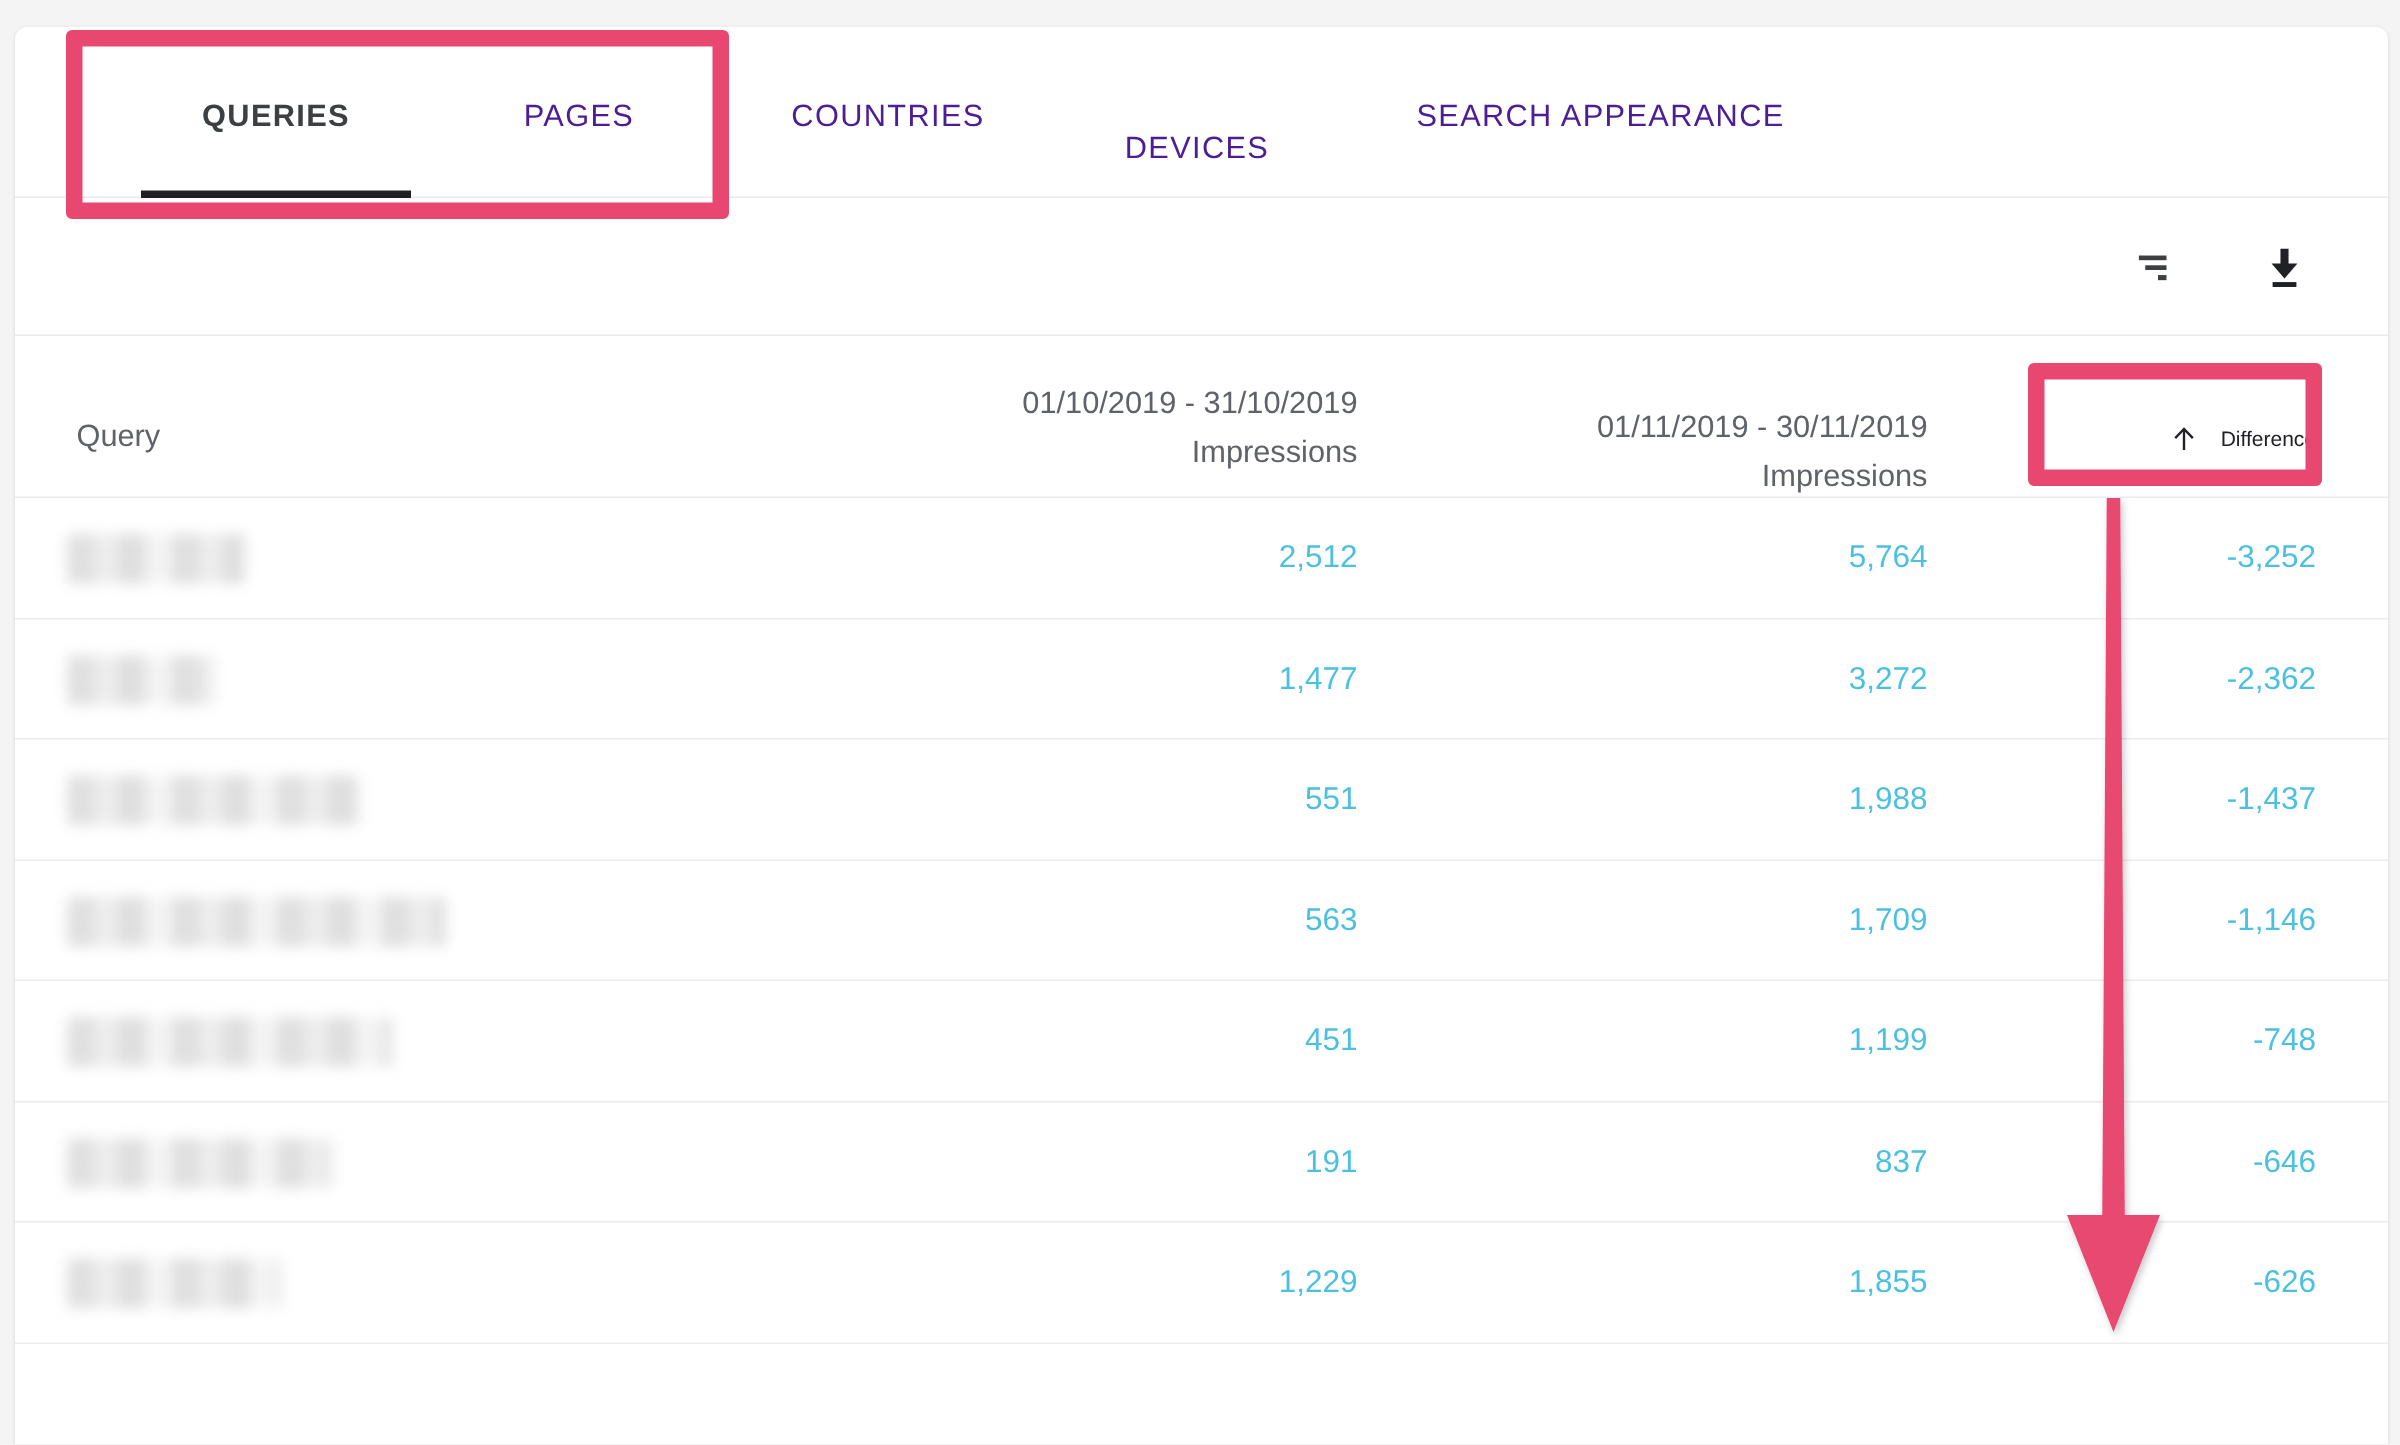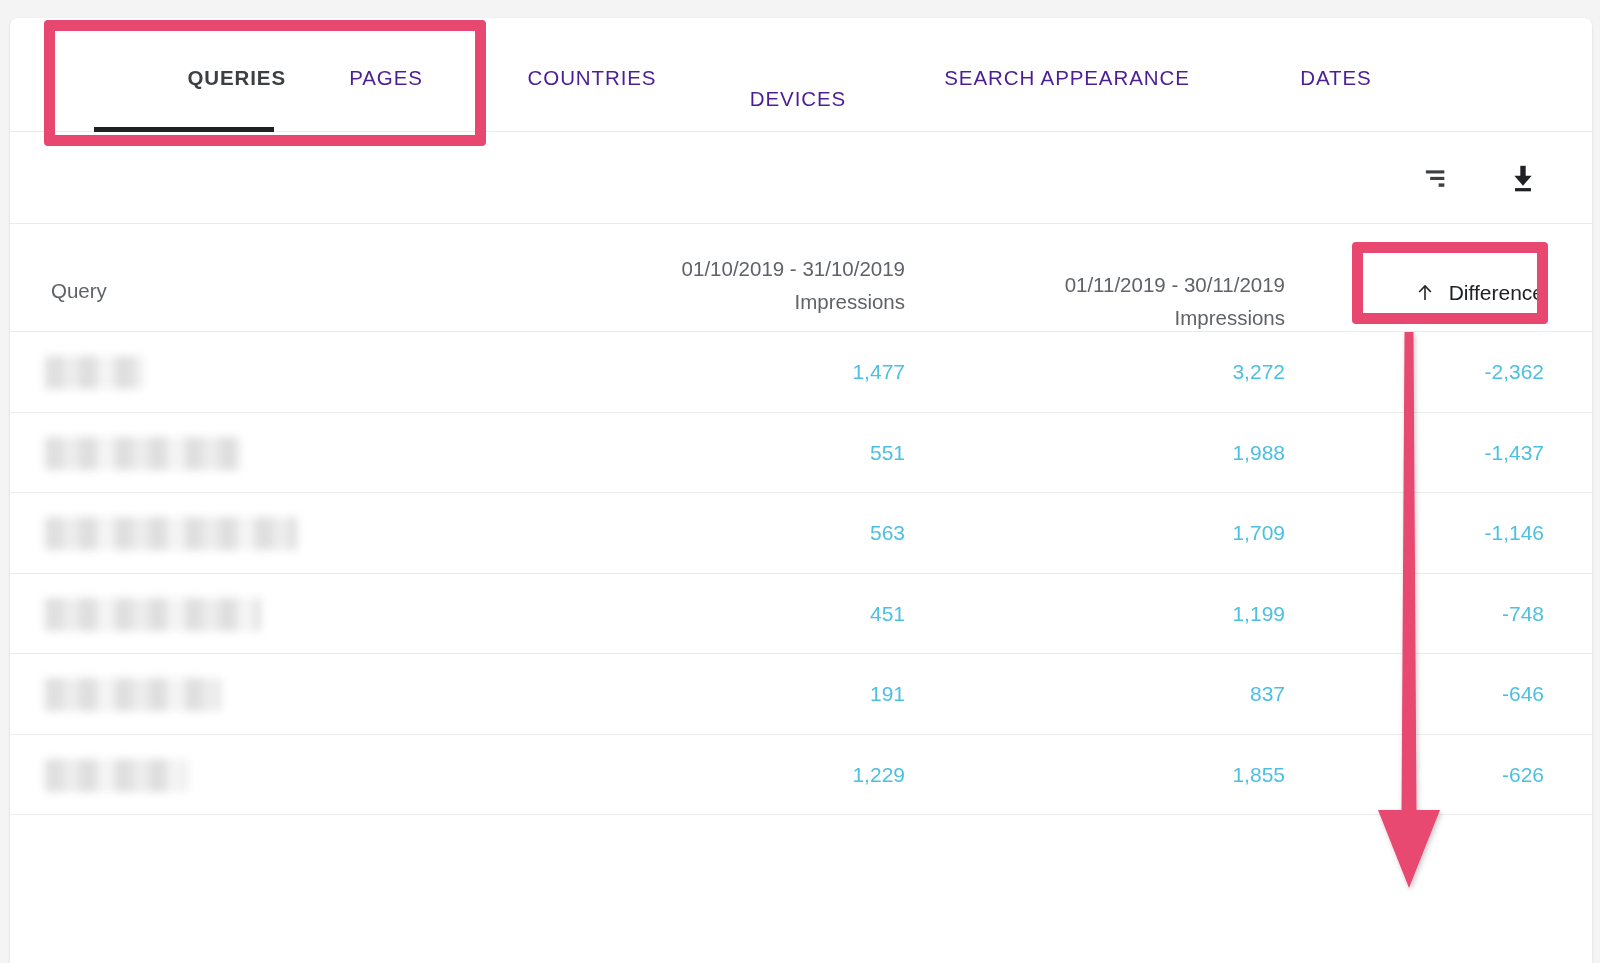--- a/index.html
+++ b/index.html
@@ -71,21 +71,21 @@
     position: absolute;
     left: 12px;
     right: 12px;
     bottom: 0;
     height: 5px;
     background: #202124;
     display: none;
   }
   .tab.active .underline { display: block; }
 
-  .tab-queries   { width: 204px; justify-content: flex-end; }
+  .tab-queries   { width: 204px; }
   .tab-pages     { width: 200px; }
   .tab-countries { width: 212px; }
   .tab-devices   { width: 200px; align-items: center; }
   .tab-search    { width: 338px; }
   .tab-dates     { width: 200px; }
 
   
   .toolbar {
     position: absolute;
     left: 0;
@@ -140,21 +140,21 @@
   .th-p1 { right: 687px; top: 28px; margin-left: 40px; }
   .th-p2 { right: 307px; top: 28px; margin-top: 16px; }
   .th-diff {
     right: 48px;
     top: 52px;
     display: flex;
     align-items: center;
     gap: 14px;
     color: #202124;
     cursor: pointer;
-    font-size: 21px;
+    font-size: 14px;
   }
   .th-sub { display: block; }
 
   .sort-arrow {
     display: inline-block;
     width: 20px;
     height: 22px;
   }
 
   .rows {
@@ -251,24 +251,20 @@
 
         </div>
         <div class="tab tab-devices">
           <span>DEVICES</span>
 
         </div>
         <div class="tab tab-search">
           <span>SEARCH APPEARANCE</span>
 
         </div>
-        <div class="tab tab-dates">
-          <span>DATES</span>
-
-        </div>
       </div>
     </div>
 
     <div class="toolbar">
       <div class="toolbar-icons">
         <div class="icon-btn">
           <svg width="34" height="34" viewBox="0 0 24 24">
             <rect x="7" y="6.6" width="13" height="2.2" fill="#3c4043"></rect>
             <rect x="10" y="11.2" width="10" height="2.2" fill="#3c4043"></rect>
             <rect x="16" y="15.8" width="4" height="2.4" fill="#3c4043"></rect>
@@ -301,20 +297,26 @@
         <svg class="sort-arrow" viewBox="0 0 24 24">
           <path d="M12 3.6 L12 20.4" stroke="#202124" stroke-width="1.9" fill="none"></path>
           <path d="M5.6 10.2 L12 3.6 L18.4 10.2" stroke="#202124" stroke-width="1.9" fill="none" stroke-linecap="square"></path>
         </svg>
         <span>Difference</span>
       </div>
     </div>
 
     <div class="rows">
 
+      <div class="row">
+        <div class="redact" style="width:118px"></div>
+        <div class="cell-num c-p1">2,512</div>
+        <div class="cell-num c-p2">5,764</div>
+        <div class="cell-num c-diff">-3,252</div>
+      </div>
 
       <div class="row">
         <div class="redact" style="width:98px"></div>
         <div class="cell-num c-p1">1,477</div>
         <div class="cell-num c-p2">3,272</div>
         <div class="cell-num c-diff">-2,362</div>
       </div>
 
       <div class="row">
         <div class="redact" style="width:196px"></div>

